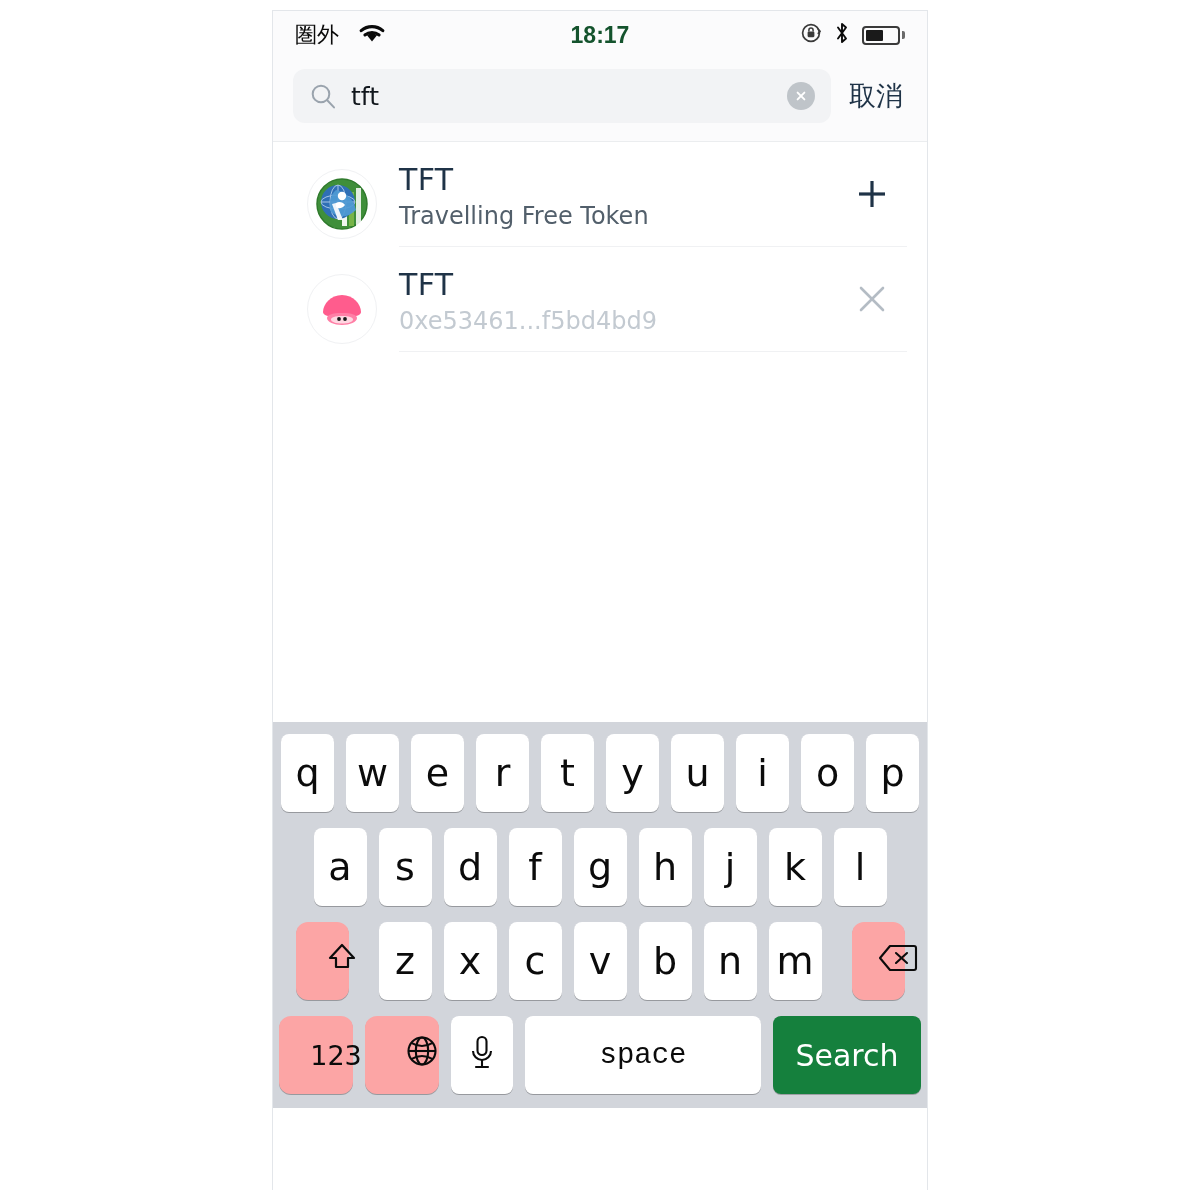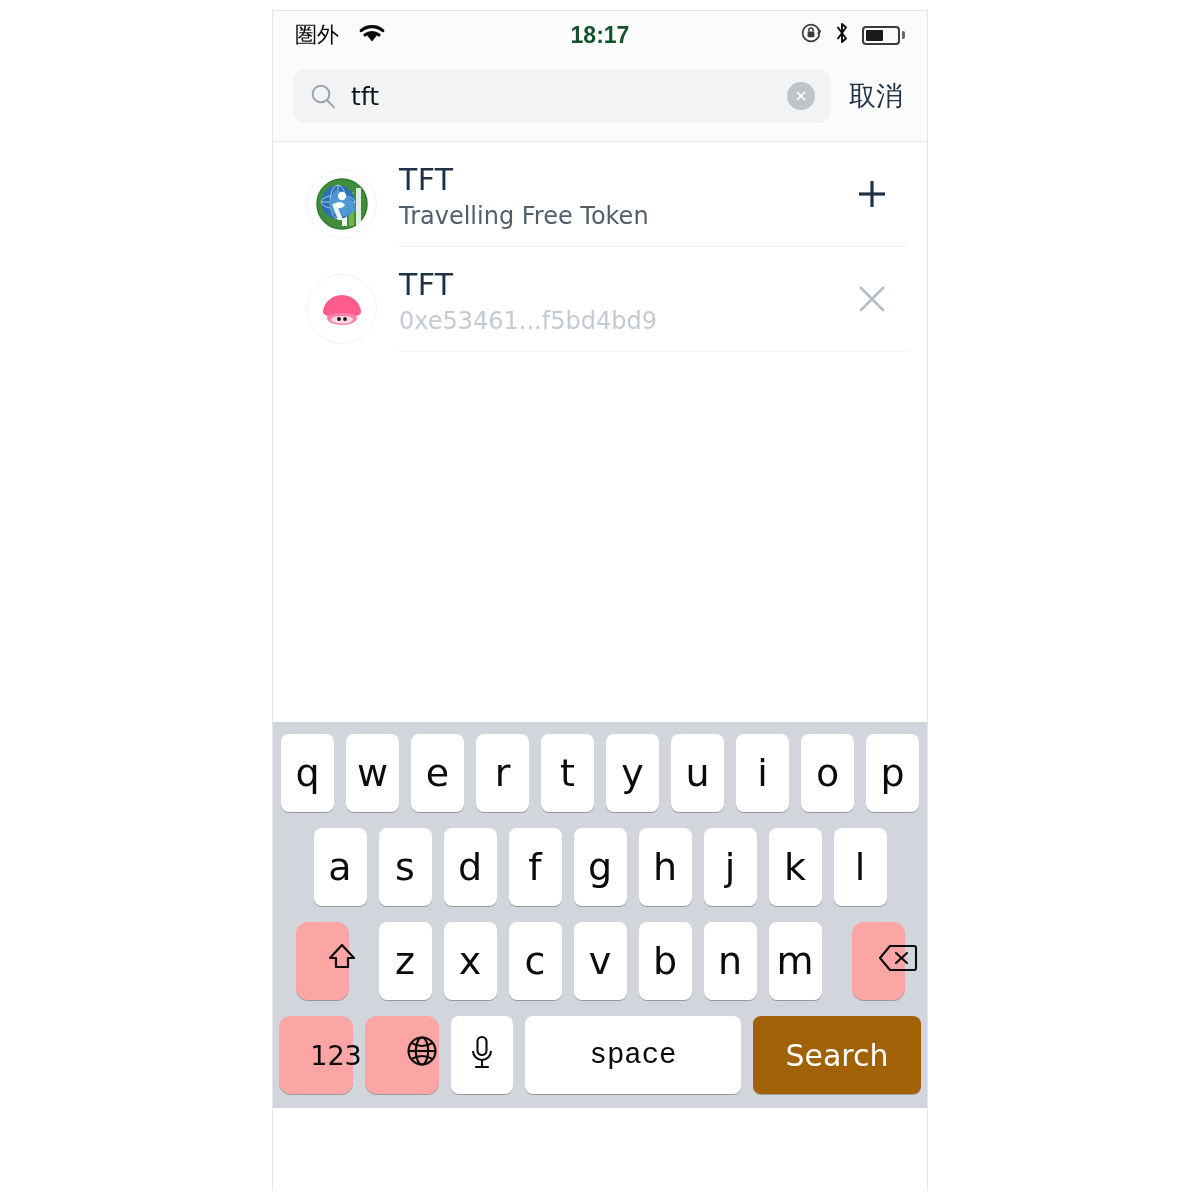--- a/index.html
+++ b/index.html
@@ -149,21 +149,21 @@
   .key-back  { width:82px; height:78px; }
   .key-123   { width:74px; height:78px; font-size:27px; color:#0b0b0b;
                font-family:"DejaVu Sans", sans-serif; }
   .key-globe { width:74px; height:78px; }
   .key-mic   { width:62px; height:78px; background:#ffffff;
                box-shadow:0 1px 0 rgba(0,0,0,0.28); border-radius:8px;
                display:flex; align-items:center; justify-content:center; cursor:pointer; }
   .key-space { flex:1; height:78px; font-size:29px; color:#0b0b0b;
                font-family:Liberation Mono, monospace; }
   .key-search {
-    width:168px; height:78px; background:#a16207; color:#ffffff;
+    width:148px; height:78px; background:#15803d; color:#ffffff;
     border-radius:8px; box-shadow:0 1px 0 rgba(0,0,0,0.25);
     display:flex; align-items:center; justify-content:center;
     font-size:30px; cursor:pointer;
     font-family:"DejaVu Sans", sans-serif;
   }
   .kb-spacer { width:6px; }
 </style>
 </head>
 <body>
 

